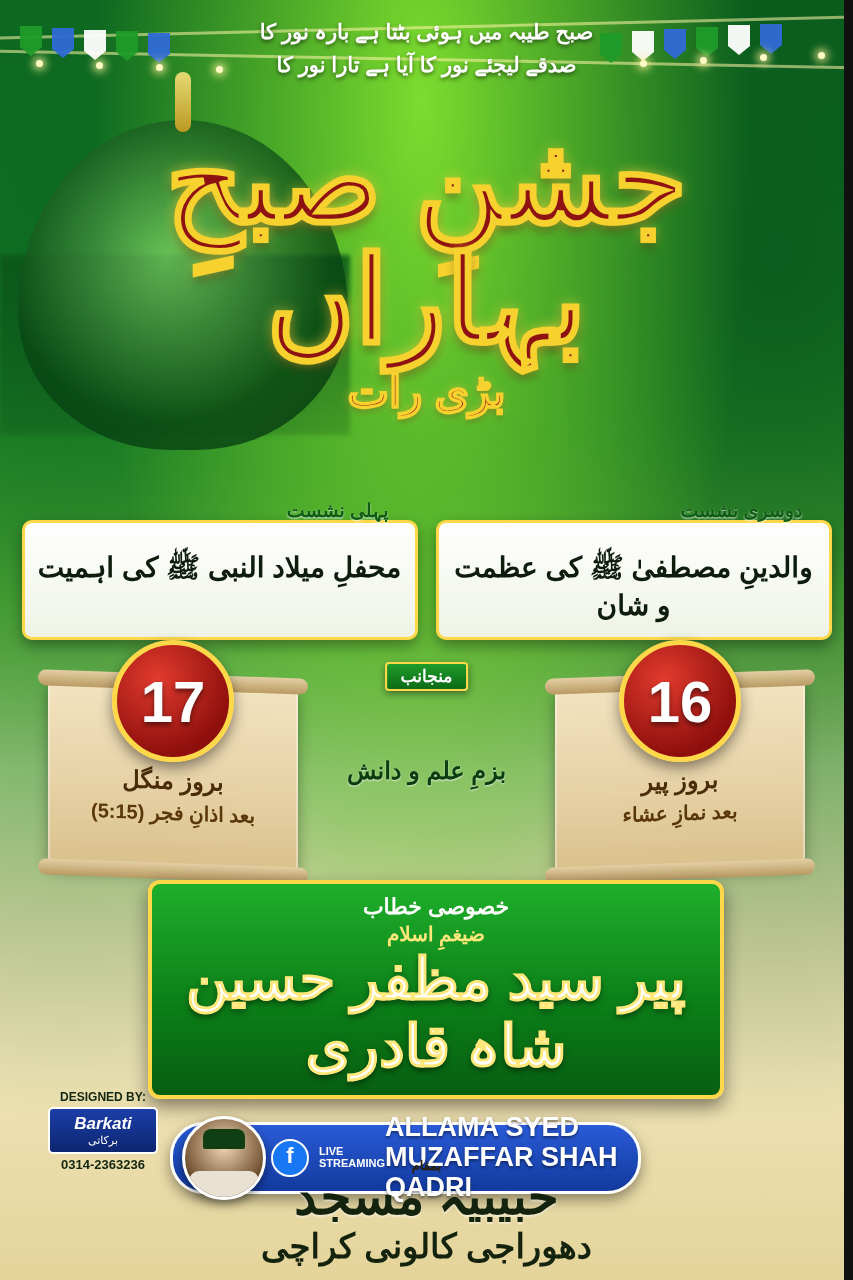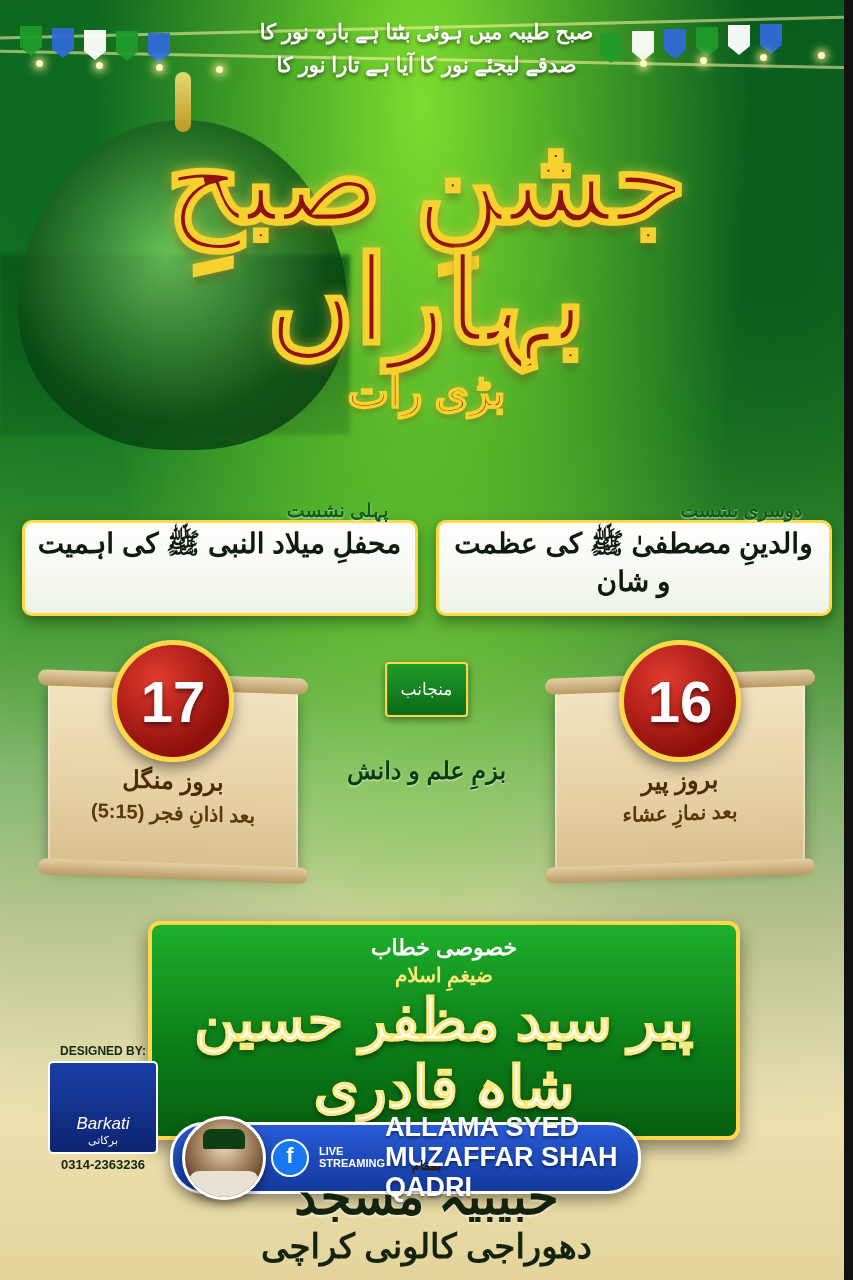--- a/index.html
+++ b/index.html
@@ -85,21 +85,21 @@
   .sessions{
     position:absolute;top:520px;left:0;width:853px;
     display:flex;flex-direction:row-reverse;justify-content:center;gap:18px;
     direction:rtl;
   }
   .sess{
     position:relative;width:370px;
     background:linear-gradient(180deg,#ffffff,#eef3e6);
     border:3px solid #ffd84a;border-radius:10px;
     box-shadow:0 6px 14px rgba(0,0,0,.35);
-    padding:2px 10px 12px;text-align:center;
+    padding:26px 10px 12px;text-align:center;
   }
   .sess .tag{
     position:absolute;top:-24px;right:26px;
     color:#0f5c14;font-weight:bold;font-size:19px;
     text-shadow:0 1px 2px rgba(255,255,255,.8);
   }
   .sess .txt{
     color:#0d1c0d;font-weight:bold;font-size:28px;line-height:1.35;
   }
 
@@ -147,50 +147,50 @@
 
   .mid-note{
     position:absolute;left:50%;top:66px;transform:translateX(-50%);
     width:160px;text-align:center;direction:rtl;color:#0c3d10;font-weight:bold;
     font-size:24px;line-height:1.4;text-shadow:0 1px 2px rgba(255,255,255,.7);margin-top:48px;
   }
   .mid-ribbon{
     position:absolute;left:50%;top:22px;transform:translateX(-50%);
     background:linear-gradient(180deg,#1f9b2a,#0c6b17);
     color:#fff;border:2px solid #ffd84a;border-radius:4px;
-    padding:15px 14px;font-size:17px;font-weight:normal;
+    padding:2px 14px;font-size:17px;font-weight:bold;
     box-shadow:0 3px 7px rgba(0,0,0,.4);
   }
 
   
   .speaker{
     position:absolute;top:880px;left:148px;width:560px;
     background:linear-gradient(180deg,#1faf2b,#0b7c17 60%,#075f11);
     border:4px solid #ffd84a;border-radius:12px;
     box-shadow:0 8px 18px rgba(0,0,0,.45);
-    text-align:center;direction:rtl;padding:10px 12px 16px;margin-top:41px;
+    text-align:center;direction:rtl;padding:10px 4px 16px;
   }
   .speaker .khas{color:#fff;font-size:22px;font-weight:bold;margin-bottom:2px;}
   .speaker .zeegham{color:#ffe77a;font-size:20px;font-weight:bold;}
   .speaker .name{
     color:#ffffff;font-size:58px;font-weight:bold;line-height:1.15;
     text-shadow:0 3px 6px rgba(0,0,0,.5);
     -webkit-text-stroke:1px #ffe77a;
   }
 
   
   .designer{
     position:absolute;left:48px;bottom:108px;width:110px;text-align:center;
   }
   .designer .dlabel{font-size:12px;font-weight:bold;color:#13260f;}
   .designer .dbox{
     margin-top:3px;background:linear-gradient(180deg,#1b3fa8,#0d2570);
     border:2px solid #fff;border-radius:5px;color:#fff;padding:5px 4px;
   }
-  .designer .dname{font-size:17px;font-style:italic;font-weight:normal;margin-top:46px;}
+  .designer .dname{font-size:17px;font-style:italic;font-weight:bold;}
   .designer .durdu{font-size:11px;}
   .designer .dphone{font-size:13px;font-weight:bold;color:#13260f;margin-top:3px;}
 
   
   .livebar{
     position:absolute;left:170px;bottom:86px;width:465px;height:66px;
     background:linear-gradient(180deg,#2a5bd7,#123a9e);
     border:3px solid #ffffff;border-radius:34px;
     box-shadow:0 6px 14px rgba(0,0,0,.4);
     display:flex;align-items:center;

